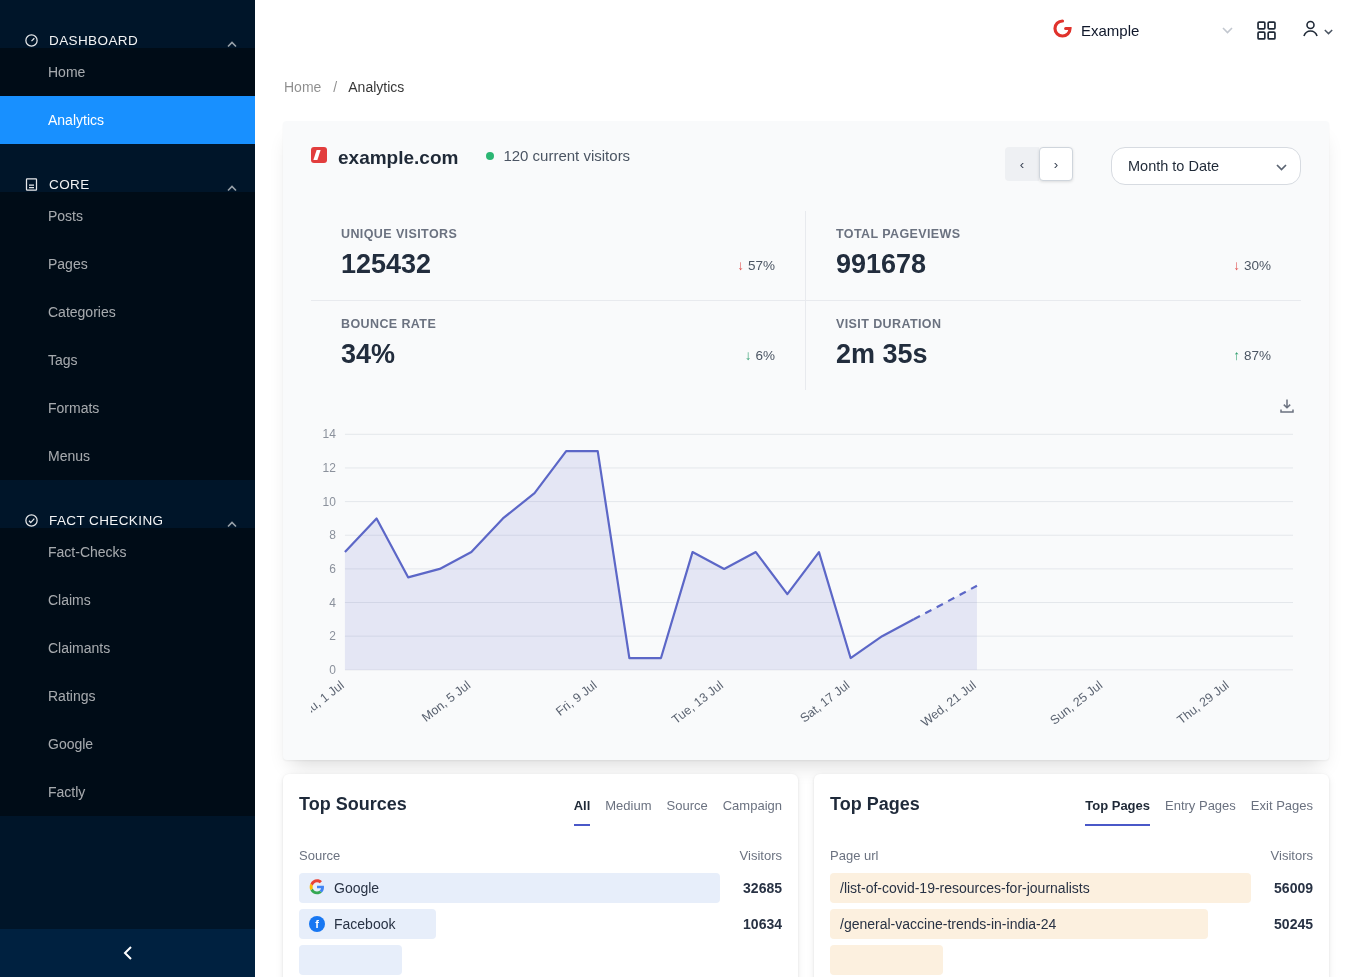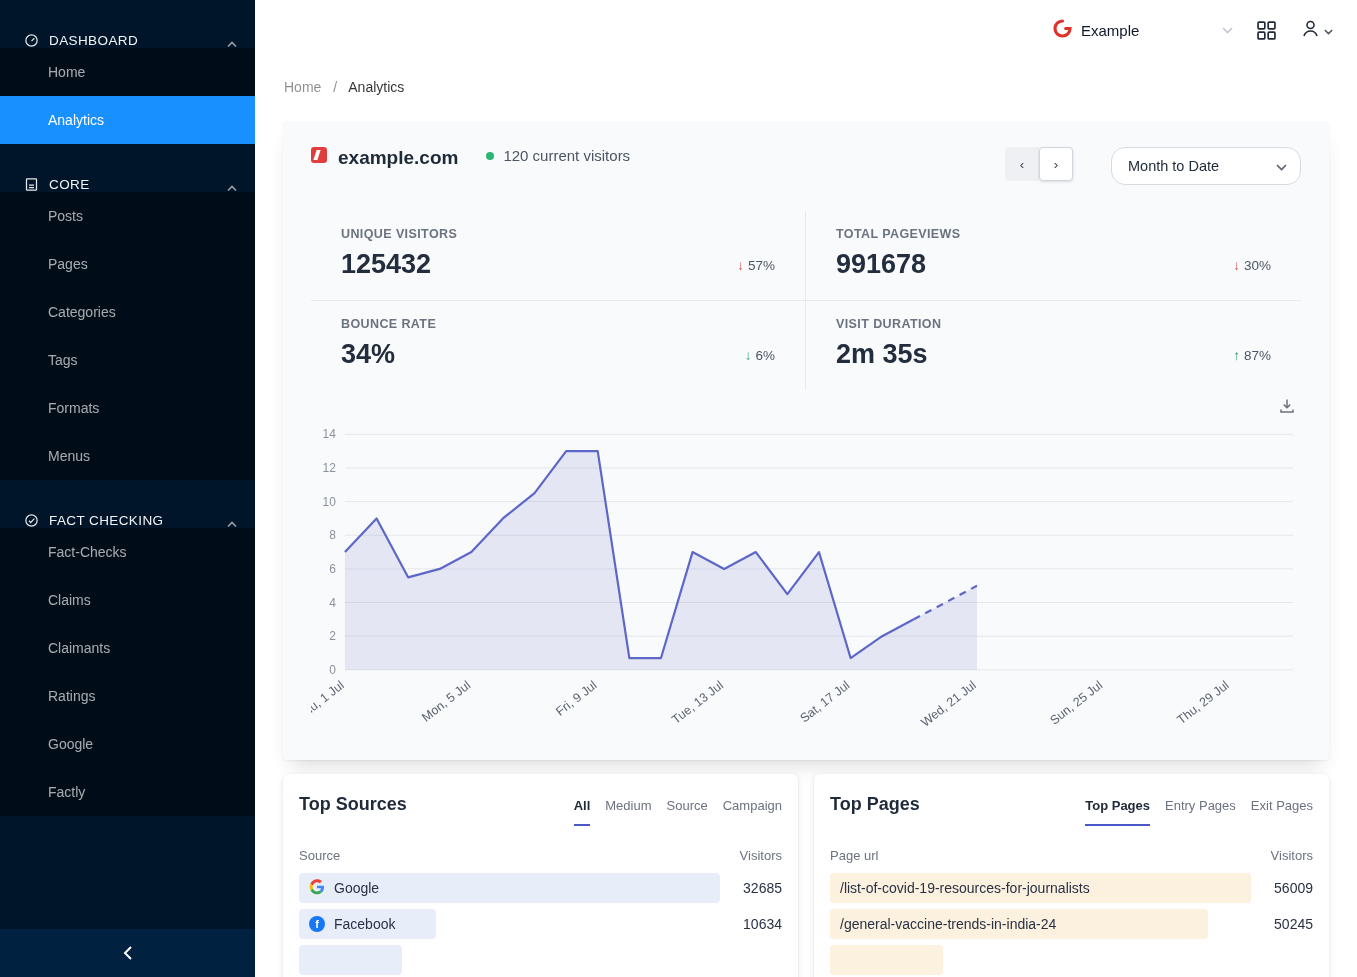--- a/index.html
+++ b/index.html
@@ -82,21 +82,21 @@
   .card-title { font-size:18px; font-weight:700; color:#1f2a3a;text-align:right; }
   .tabs { display:flex; gap:15px; font-size:13px; color:#6b7280; }
   .tab { cursor:pointer; padding-bottom:11px; }
   .tab.active { color:#1f2937; font-weight:700; border-bottom:2px solid #4a58c8; }
   .cols { display:flex; justify-content:space-between; font-size:13px; color:#6b7280; margin:22px 0 10px; }
   .trow { display:flex; align-items:center; justify-content:space-between; margin-bottom:6px; cursor:pointer; }
   .bar-zone { position:relative; flex:1; height:30px; margin-right:14px; }
   .bar { position:absolute; top:0; bottom:0; left:0; border-radius:4px; }
   .bar-label { position:relative; display:flex; align-items:center; gap:9px; height:30px;
     padding:0 10px; font-size:14px; color:#28324455; color:#283244; }
-  .tvalue { font-size:14px; font-weight:400; color:#283244; min-width:48px; text-align:right; }
+  .tvalue { font-size:14px; font-weight:700; color:#283244; min-width:48px; text-align:right; }
   .fb-badge { width:16px; height:16px; border-radius:50%; background:#1877F2; color:#fff;
     display:inline-flex; align-items:center; justify-content:center; font-size:11px; font-weight:bold; }
 </style>
 </head>
 <body>
 
 <div class="app">
 
   <aside class="sidebar">
 

